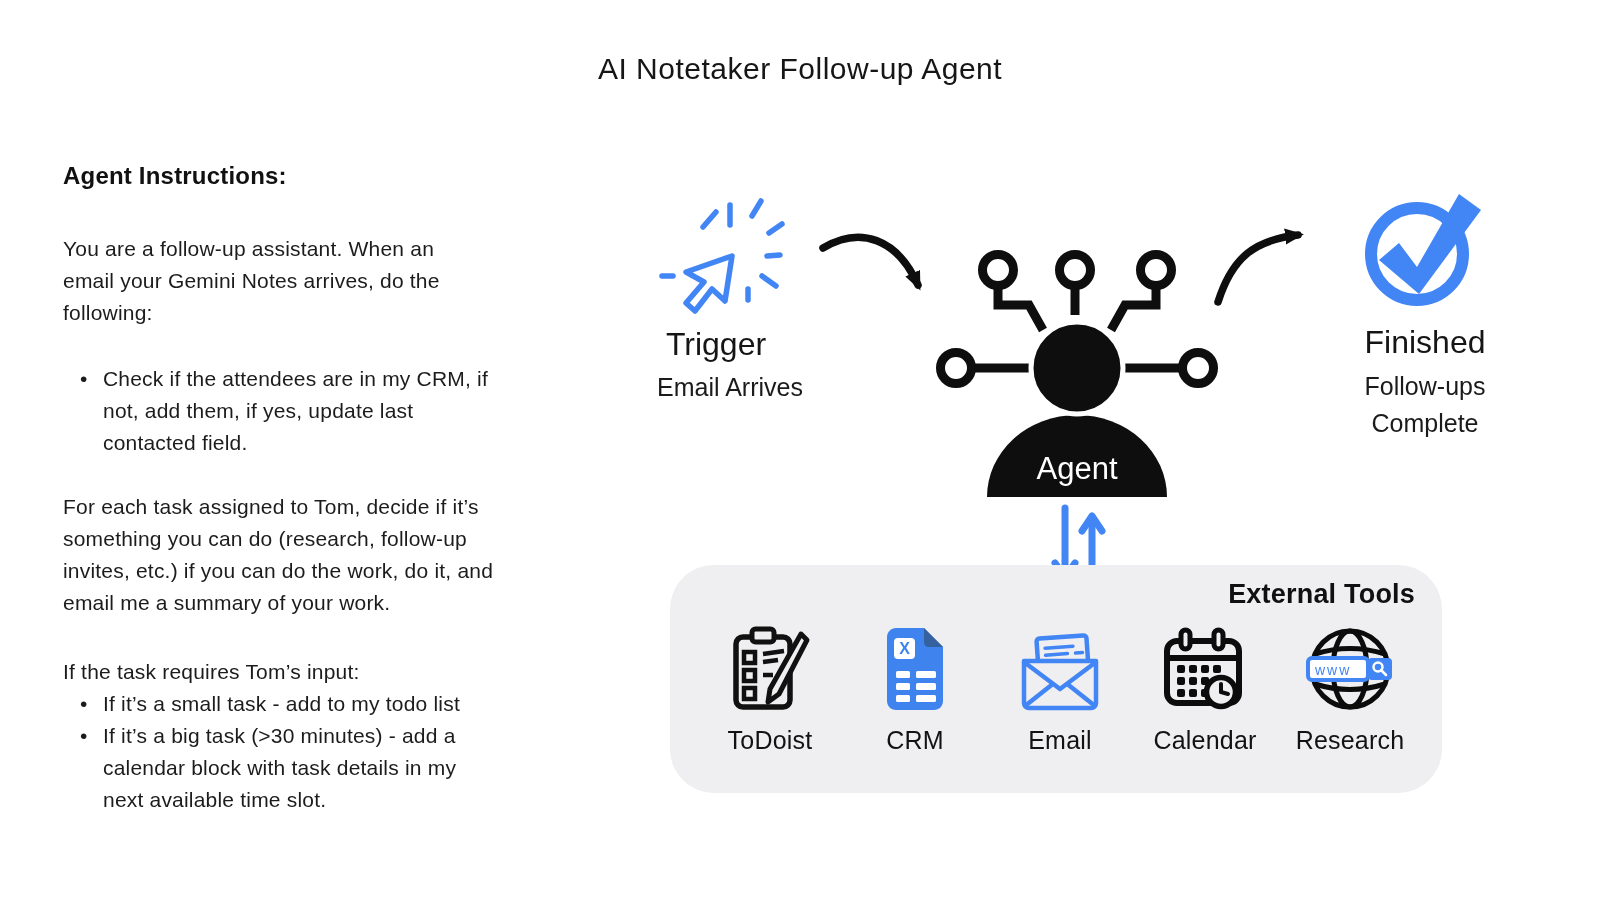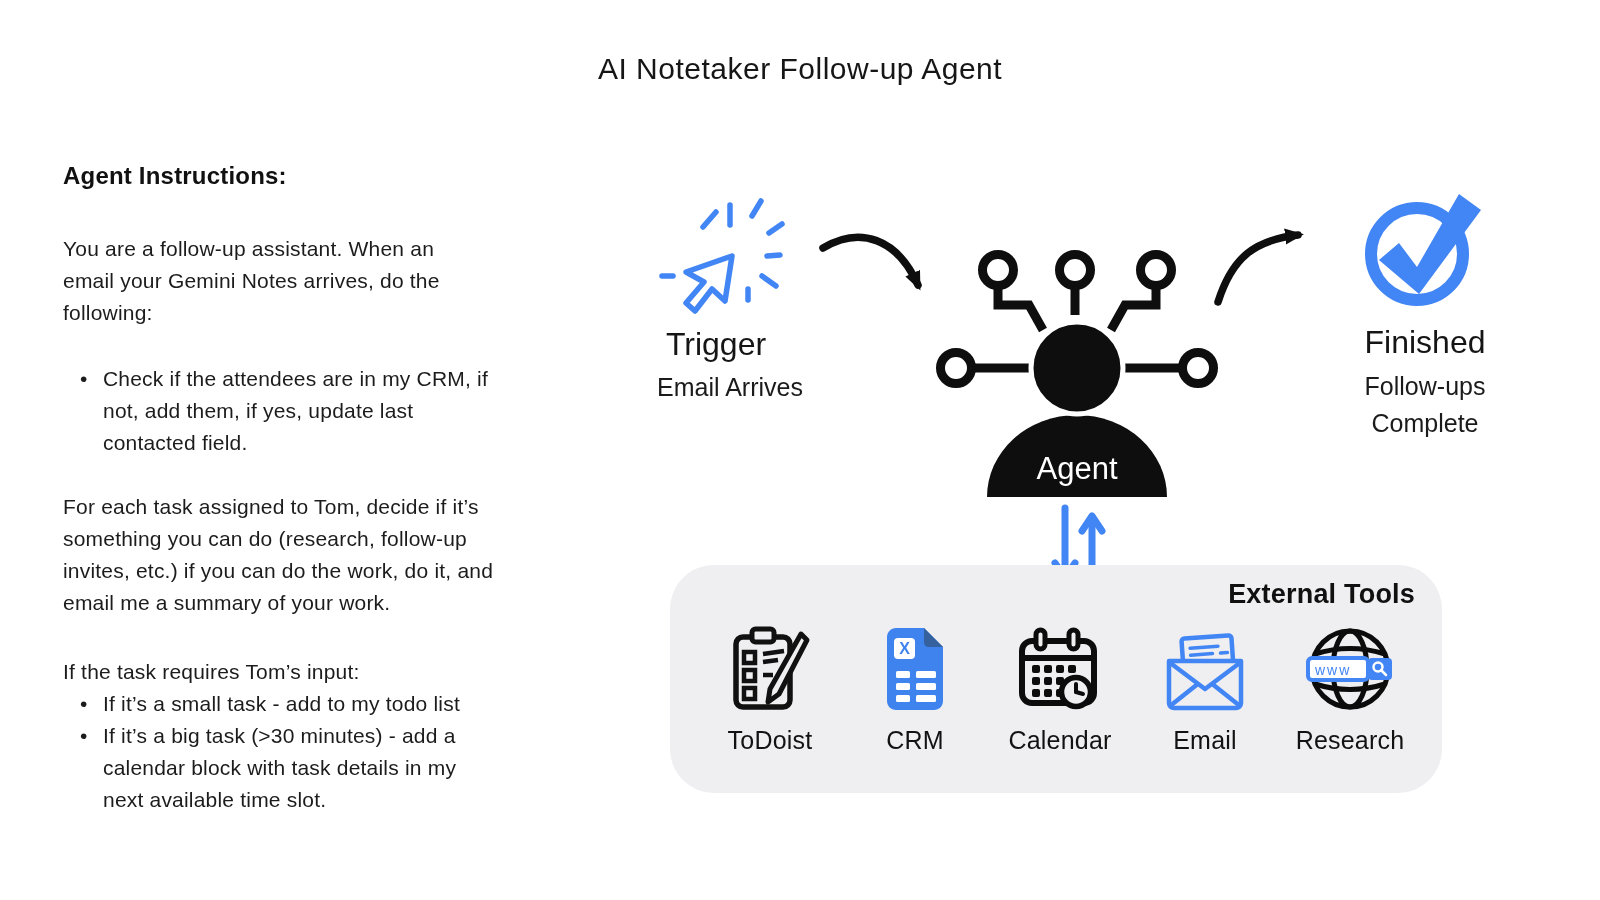--- a/index.html
+++ b/index.html
@@ -176,20 +176,41 @@
               <rect x="49" y="62" width="20" height="7" rx="1.5"></rect>
             <rect x="29" y="74" width="14" height="7" rx="1.5"></rect>
               <rect x="49" y="74" width="20" height="7" rx="1.5"></rect>
           </g>
         </svg>
         <div class="tool-label">CRM</div>
       </div>
 
       <div class="tool">
         <svg class="tool-icon" viewBox="0 0 96 96">
+          <g transform="rotate(-4 50 40)">
+            <rect x="26" y="16" width="50" height="44" rx="3" fill="#EFEFF1" stroke="#4285F4" stroke-width="4.5"></rect>
+            <g stroke="#4285F4" stroke-width="3.5" stroke-linecap="round">
+              <line x1="34" y1="26" x2="62" y2="26"></line>
+              <line x1="34" y1="33" x2="56" y2="33"></line>
+              <line x1="64" y1="33" x2="71" y2="33"></line>
+              <line x1="34" y1="41" x2="62" y2="41"></line>
+            </g>
+          </g>
+          <path d="M12,40 h72 v42 a5,5 0 0 1 -5,5 h-62 a5,5 0 0 1 -5,-5 Z" fill="#EFEFF1" stroke="#4285F4" stroke-width="4.5" stroke-linejoin="round"></path>
+          <g stroke="#4285F4" stroke-width="4.5" fill="none" stroke-linejoin="round">
+            <path d="M12,41 L48,68 L84,41"></path>
+            <line x1="13" y1="85" x2="42" y2="62"></line>
+            <line x1="83" y1="85" x2="54" y2="62"></line>
+          </g>
+        </svg>
+        <div class="tool-label">Email</div>
+      </div>
+
+      <div class="tool">
+        <svg class="tool-icon" viewBox="0 0 96 96">
           <rect x="10" y="20" width="72" height="62" rx="10" fill="#EFEFF1" stroke="#0C0C0C" stroke-width="6"></rect>
           <line x1="11" y1="37" x2="81" y2="37" stroke="#0C0C0C" stroke-width="6"></line>
           <rect x="24" y="9" width="9" height="19" rx="4.5" fill="#EFEFF1" stroke="#0C0C0C" stroke-width="5"></rect>
           <rect x="57" y="9" width="9" height="19" rx="4.5" fill="#EFEFF1" stroke="#0C0C0C" stroke-width="5"></rect>
           <g fill="#0C0C0C">
             <rect x="20" y="44" width="8" height="8" rx="2"></rect>
               <rect x="32" y="44" width="8" height="8" rx="2"></rect>
             <rect x="44" y="44" width="8" height="8" rx="2"></rect>
               <rect x="56" y="44" width="8" height="8" rx="2"></rect>
             <rect x="20" y="56" width="8" height="8" rx="2"></rect>
@@ -204,41 +225,20 @@
           <g stroke="#0C0C0C" stroke-width="4" stroke-linecap="round">
             <line x1="64" y1="71" x2="64" y2="63"></line>
             <line x1="64" y1="71" x2="71" y2="73"></line>
           </g>
         </svg>
         <div class="tool-label">Calendar</div>
       </div>
 
       <div class="tool">
         <svg class="tool-icon" viewBox="0 0 96 96">
-          <g transform="rotate(-4 50 40)">
-            <rect x="26" y="16" width="50" height="44" rx="3" fill="#EFEFF1" stroke="#4285F4" stroke-width="4.5"></rect>
-            <g stroke="#4285F4" stroke-width="3.5" stroke-linecap="round">
-              <line x1="34" y1="26" x2="62" y2="26"></line>
-              <line x1="34" y1="33" x2="56" y2="33"></line>
-              <line x1="64" y1="33" x2="71" y2="33"></line>
-              <line x1="34" y1="41" x2="62" y2="41"></line>
-            </g>
-          </g>
-          <path d="M12,40 h72 v42 a5,5 0 0 1 -5,5 h-62 a5,5 0 0 1 -5,-5 Z" fill="#EFEFF1" stroke="#4285F4" stroke-width="4.5" stroke-linejoin="round"></path>
-          <g stroke="#4285F4" stroke-width="4.5" fill="none" stroke-linejoin="round">
-            <path d="M12,41 L48,68 L84,41"></path>
-            <line x1="13" y1="85" x2="42" y2="62"></line>
-            <line x1="83" y1="85" x2="54" y2="62"></line>
-          </g>
-        </svg>
-        <div class="tool-label">Email</div>
-      </div>
-
-      <div class="tool">
-        <svg class="tool-icon" viewBox="0 0 96 96">
           <circle cx="48" cy="48" r="38" fill="#EFEFF1" stroke="#0C0C0C" stroke-width="5"></circle>
           <ellipse cx="48" cy="48" rx="17" ry="38" fill="none" stroke="#0C0C0C" stroke-width="5"></ellipse>
           <path d="M13,33 Q48,22 83,33" fill="none" stroke="#0C0C0C" stroke-width="5"></path>
           <path d="M13,63 Q48,74 83,63" fill="none" stroke="#0C0C0C" stroke-width="5"></path>
           <rect x="6" y="37" width="60" height="22" rx="4" fill="#ffffff" stroke="#4285F4" stroke-width="4"></rect>
           <text x="13" y="54" font-size="14" letter-spacing="2" fill="#4285F4">www</text>
           <rect x="66" y="37" width="24" height="22" rx="4" fill="#4285F4"></rect>
           <circle cx="76" cy="46" r="4.5" fill="none" stroke="#ffffff" stroke-width="2.5"></circle>
           <line x1="79" y1="49" x2="84" y2="54" stroke="#ffffff" stroke-width="2.5" stroke-linecap="round"></line>
         </svg>

